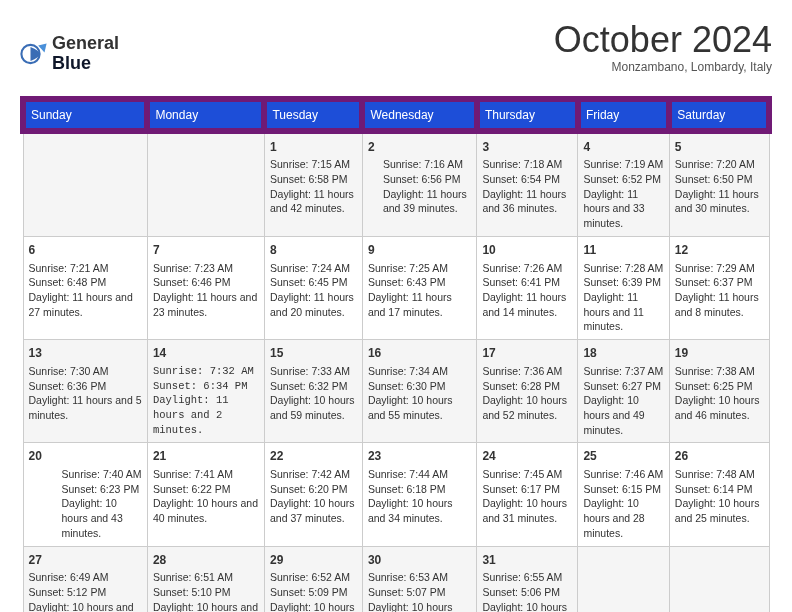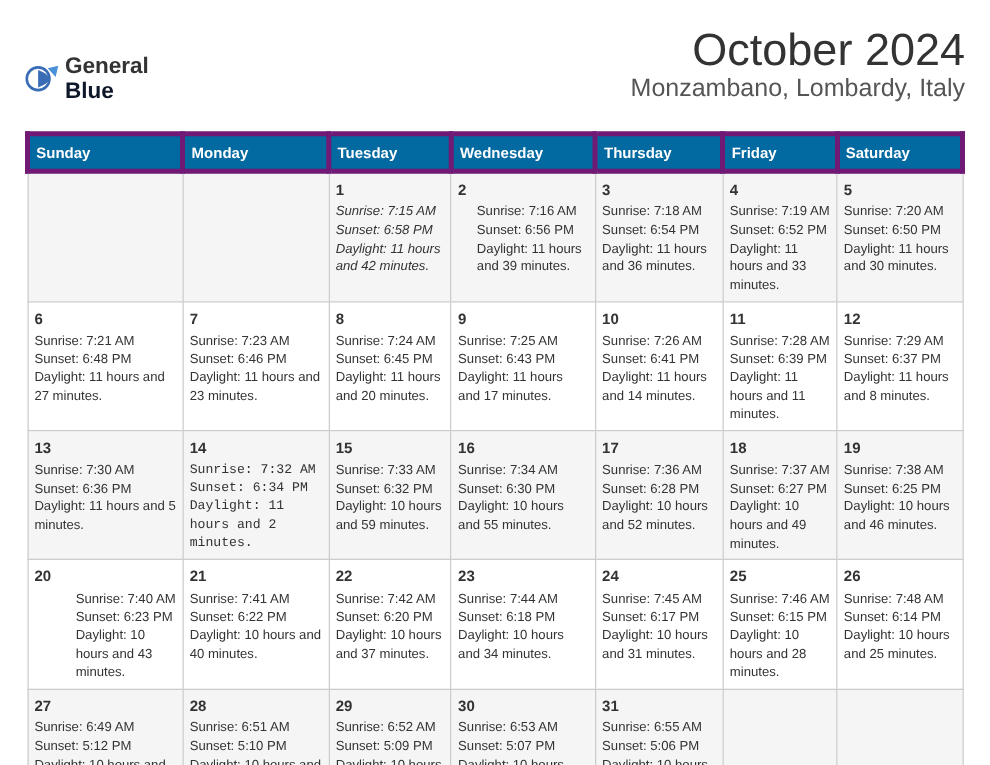--- a/index.html
+++ b/index.html
@@ -34,36 +34,36 @@
     .title-block {
       text-align: right;
     }
     .month-title {
       font-size: 36px;
       font-weight: 300;
       color: #333;
       line-height: 1.1;
     }
     .location {
-      font-size: 20px;
+      font-size: 12px;
       color: #555;
     }
     table {
       width: 100%;
       border-collapse: collapse;
       font-size: 11px;
     }
     thead tr th {
-      background-color: #0369a1;
+      background-color: #1d4ed8;
       color: #fff;
       padding: 6px 5px;
       text-align: left;
       font-size: 12px;
-      font-weight: bold;
-      border: 4px solid #701a75;
+      font-weight: normal;
+      border: 6px solid #701a75;
     }
     tbody tr td {
       border: 1px solid #ccc;
       padding: 5px 5px;
       vertical-align: top;
       min-height: 80px;
       height: 90px;
       color: #333;
       line-height: 1.4;
     }
@@ -116,21 +116,21 @@
         <th>Friday</th>
         <th>Saturday</th>
       </tr>
   </thead>
   <tbody id="calendar-body">
   <tr>
         <td></td>
         <td></td>
         <td>
           <span class="day-num">1</span>
-          <div class="cell-content" style="white-space: pre-line; font-style: italic;">Sunrise: 7:15 AM
+          <div class="cell-content" style="white-space: pre-line;">Sunrise: 7:15 AM
 Sunset: 6:58 PM
 Daylight: 11 hours and 42 minutes.</div>
         </td>
         <td>
           <span class="day-num">2</span>
           <div class="cell-content" style="white-space: pre-line; margin-left: 15px;">Sunrise: 7:16 AM
 Sunset: 6:56 PM
 Daylight: 11 hours and 39 minutes.</div>
         </td>
         <td>

